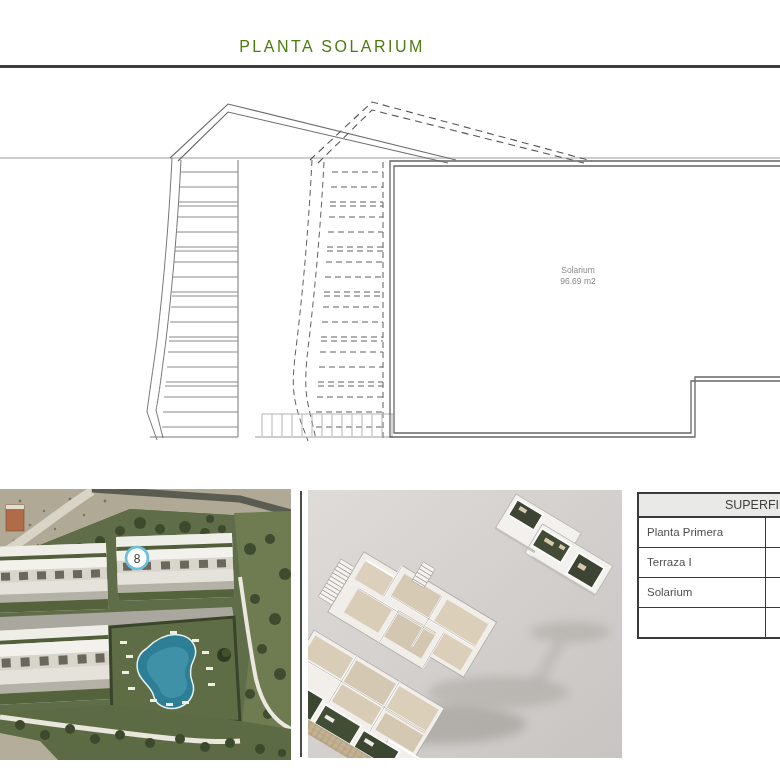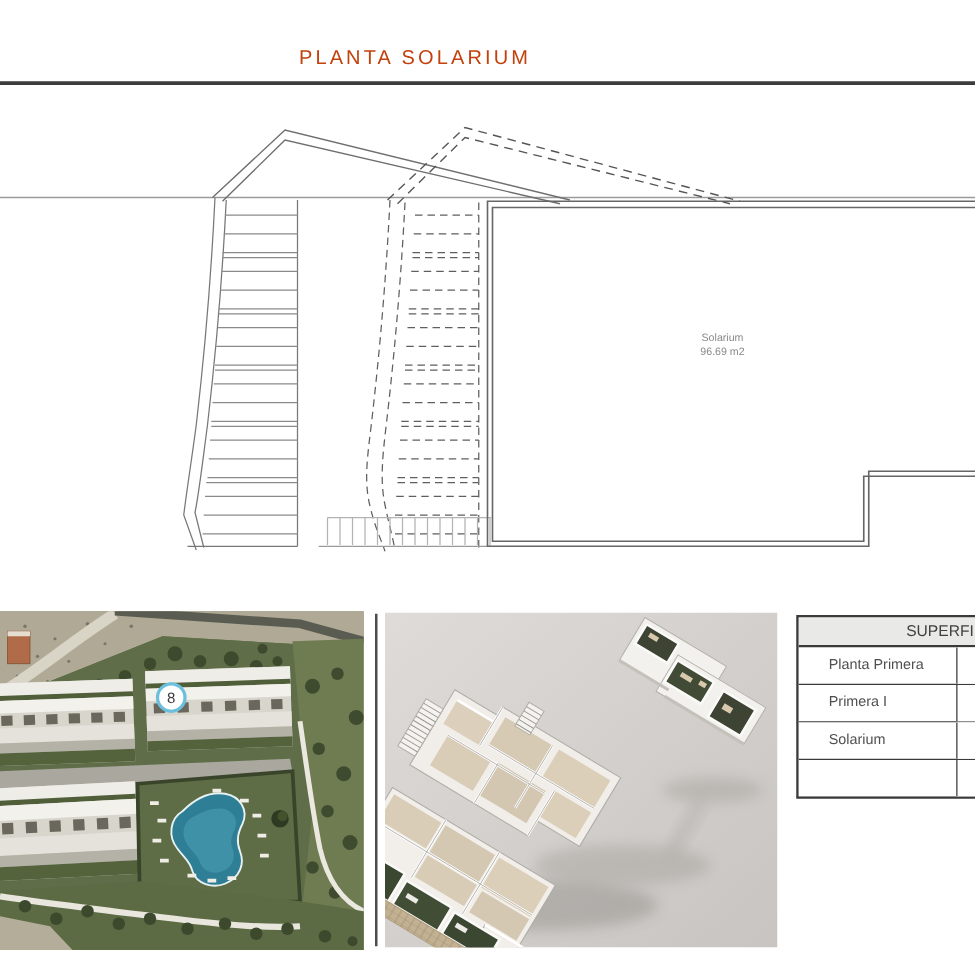--- a/index.html
+++ b/index.html
@@ -3,21 +3,21 @@
 <meta charset="utf-8">
 <style>
   html,body{margin:0;padding:0;background:#ffffff;}
   .page{
     position:relative;width:780px;height:780px;background:#ffffff;
     overflow:hidden;font-family:"Liberation Sans",sans-serif;
   }
   
   .sheet-title{
     position:absolute;top:38px;left:0;width:664px;text-align:center;
-    font-size:16px;letter-spacing:2.5px;color:#c2410c;font-weight:400;
+    font-size:16px;letter-spacing:2.5px;color:#4d7c0f;font-weight:400;
   }
   .title-rule{
     position:absolute;top:65px;left:0;width:780px;height:3px;background:#3c3c3c;
   }
   
   .plan-wrap{position:absolute;top:0;left:0;width:780px;height:470px;}
   
   .photo-wrap{position:absolute;top:489px;left:0;width:291px;height:271px;}
   .panel-divider{position:absolute;top:491px;left:300px;width:2px;height:266px;background:#4d4d4d;}
   .axo-wrap{position:absolute;top:490px;left:308px;width:314px;height:268px;}
@@ -27,21 +27,21 @@
     border:2px solid #3a3a3a;background:#ffffff;box-sizing:border-box;
   }
   .sup-header{
     height:22px;line-height:22px;background:#e9e9e7;border-bottom:2px solid #3a3a3a;
     text-align:center;font-size:12.5px;color:#3f3f3f;
   }
   .sup-row{position:relative;height:29px;border-bottom:1.5px solid #3a3a3a;background:#fff;}
   .sup-row:last-child{border-bottom:none;}
   .sup-label{
     position:absolute;left:0;top:0;width:126px;height:100%;line-height:29px;
-    padding-left:24px;font-size:11.5px;color:#4f4f4f;box-sizing:border-box;
+    padding-left:8px;font-size:11.5px;color:#4f4f4f;box-sizing:border-box;
   }
   .sup-value{
     position:absolute;left:126px;top:0;right:0;height:100%;
     border-left:1.5px solid #3a3a3a;background:#fff;
   }
   svg{display:block;}
 </style>
 </head>
 <body>
 
@@ -335,21 +335,21 @@
     </svg>
   </div>
 
   <div class="sup-table">
     <div class="sup-header">SUPERFI</div>
     <div class="sup-row">
       <div class="sup-label">Planta Primera</div>
       <div class="sup-value"></div>
     </div>
     <div class="sup-row">
-      <div class="sup-label">Primera I</div>
+      <div class="sup-label">Terraza I</div>
       <div class="sup-value"></div>
     </div>
     <div class="sup-row">
       <div class="sup-label">Solarium</div>
       <div class="sup-value"></div>
     </div>
     <div class="sup-row">
       <div class="sup-value"></div>
     </div>
   </div>

